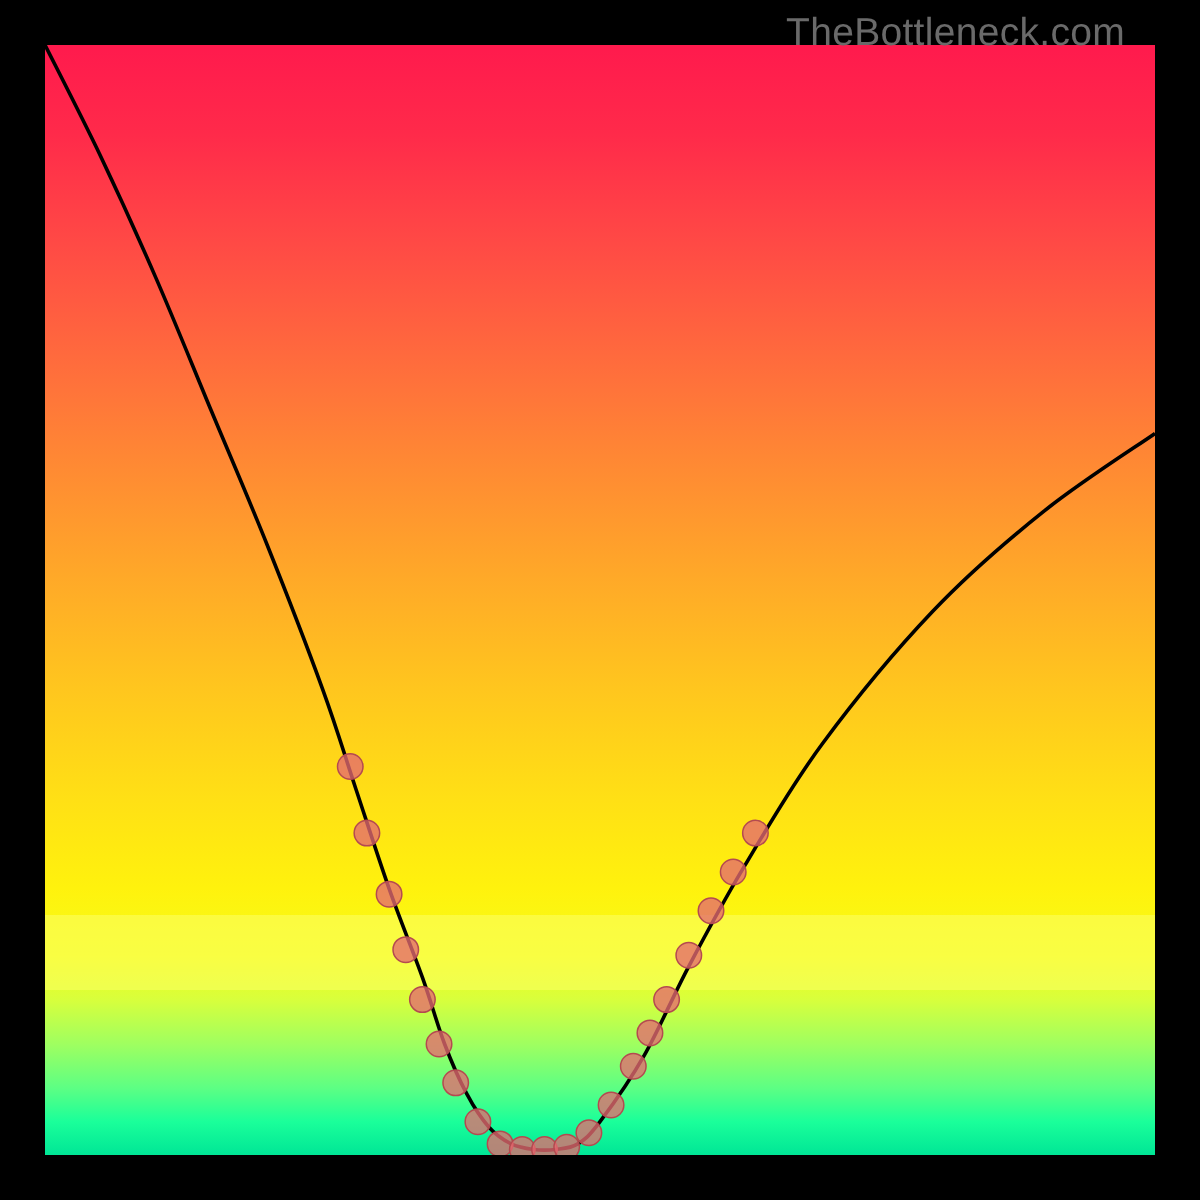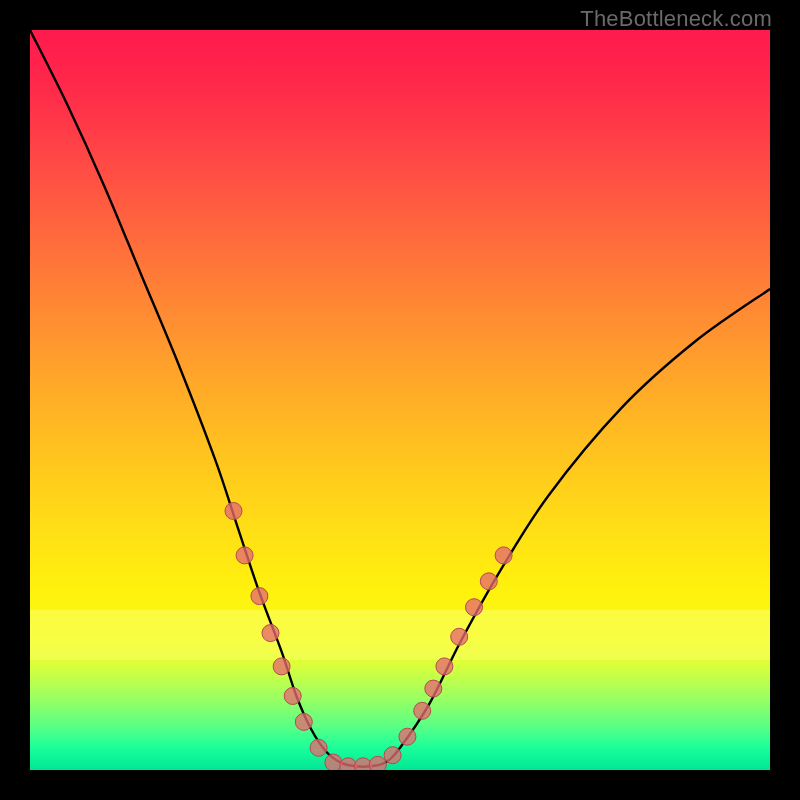--- a/index.html
+++ b/index.html
@@ -55,23 +55,23 @@
   svg.curve {
     position: absolute;
     left: 0;
     top: 0;
     width: 740px;
     height: 740px;
   }
   .watermark {
     position: absolute;
     top: 6px;
-    right: 28px;
+    right: 50px;
     color: #6a6a6a;
-    font-size: 22px;
+    font-size: 26px;
     font-weight: 400;
     letter-spacing: 0.2px;
     user-select: none;
   }
 </style>
 </head>
 <body>
 
 <div class="frame">
   <div class="plot-area"></div>

